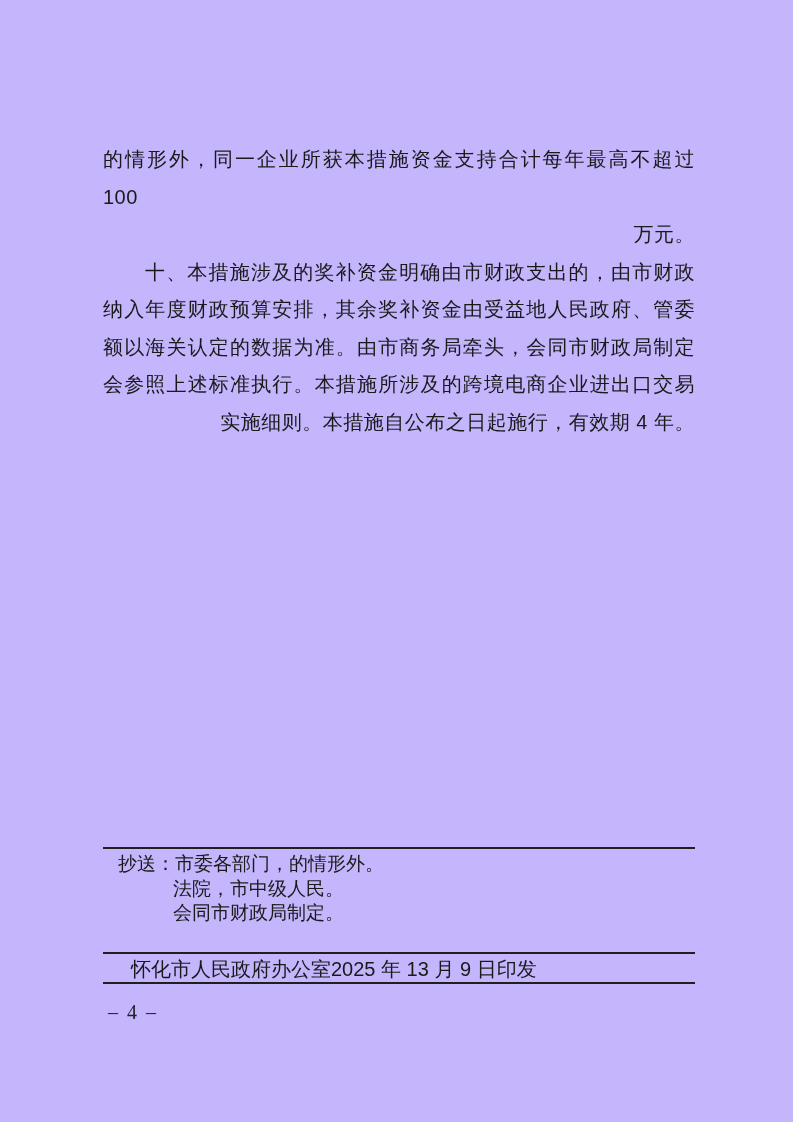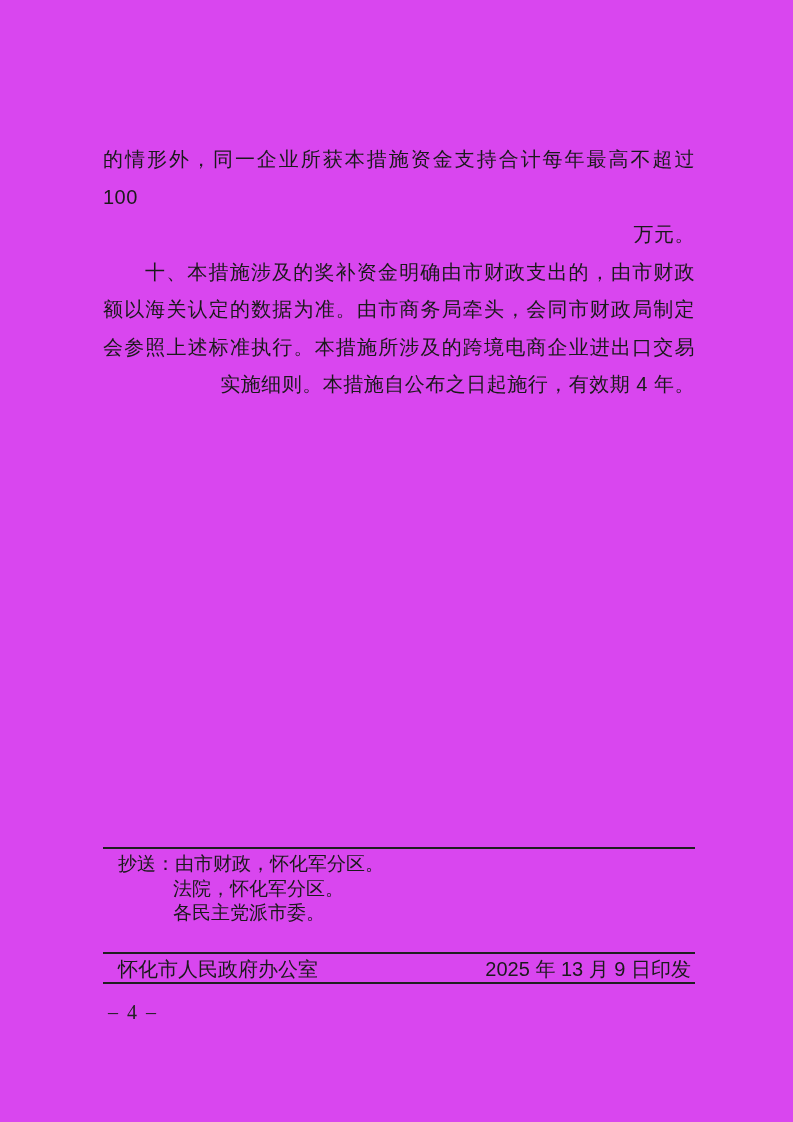--- a/index.html
+++ b/index.html
@@ -4,21 +4,21 @@
 <style>
   html, body {
     margin: 0;
     padding: 0;
     background: #ffffff;
   }
   .page {
     position: relative;
     width: 793px;
     height: 1122px;
-    background: #d946ef;
+    background: #c4b5fd;
     overflow: hidden;
     font-family: "Liberation Sans", sans-serif;
     color: #1a1a1a;
   }
   
   .body-text {
     position: absolute;
     left: 103px;
     top: 141px;
     width: 592px;
@@ -57,27 +57,27 @@
     width: 592px;
     font-size: 19px;
     line-height: 24.5px;
     color: #1a1a1a;
   }
   .cc-line { padding-left: 70px; }
   .cc-line.cc-first { padding-left: 15px; }
   
   .imprint {
     position: absolute;
-    left: 103px;
+    left: 116px;
     top: 958px;
     width: 592px;
     box-sizing: border-box;
     padding: 0 4px 0 15px;
     display: flex;
-    justify-content: space-between;
+    justify-content: flex-start;
     align-items: center;
     font-size: 20px;
     line-height: 22px;
     color: #1a1a1a;
   }
   
   .page-number {
     position: absolute;
     left: 108px;
     top: 1001px;
@@ -90,31 +90,32 @@
 </style>
 </head>
 <body>
 
 <div class="page">
 
   <div class="body-text">
     <div class="line justify">的情形外，同一企业所获本措施资金支持合计每年最高不超过 100</div>
     <div class="line">万元。</div>
     <div class="line justify indent">十、本措施涉及的奖补资金明确由市财政支出的，由市财政</div>
+    <div class="line justify">纳入年度财政预算安排，其余奖补资金由受益地人民政府、管委</div>
     <div class="line justify">额以海关认定的数据为准。由市商务局牵头，会同市财政局制定</div>
     <div class="line justify">会参照上述标准执行。本措施所涉及的跨境电商企业进出口交易</div>
     <div class="line">实施细则。本措施自公布之日起施行，有效期 4 年。</div>
   </div>
 
   <div class="rule rule-top"></div>
 
   <div class="cc-block">
-    <div class="cc-line cc-first"><span>抄送：</span><span>由市财政，怀化军分区。</span></div>
-    <div class="cc-line">法院，怀化军分区。</div>
-    <div class="cc-line">各民主党派市委。</div>
+    <div class="cc-line cc-first"><span>抄送：</span><span>市委各部门，的情形外。</span></div>
+    <div class="cc-line">法院，市中级人民。</div>
+    <div class="cc-line">会同市财政局制定。</div>
   </div>
 
   <div class="rule rule-mid"></div>
 
   <div class="imprint">
     <span>怀化市人民政府办公室</span>
     <span>2025 年 13 月 9 日印发</span>
   </div>
 
   <div class="rule rule-bottom"></div>

